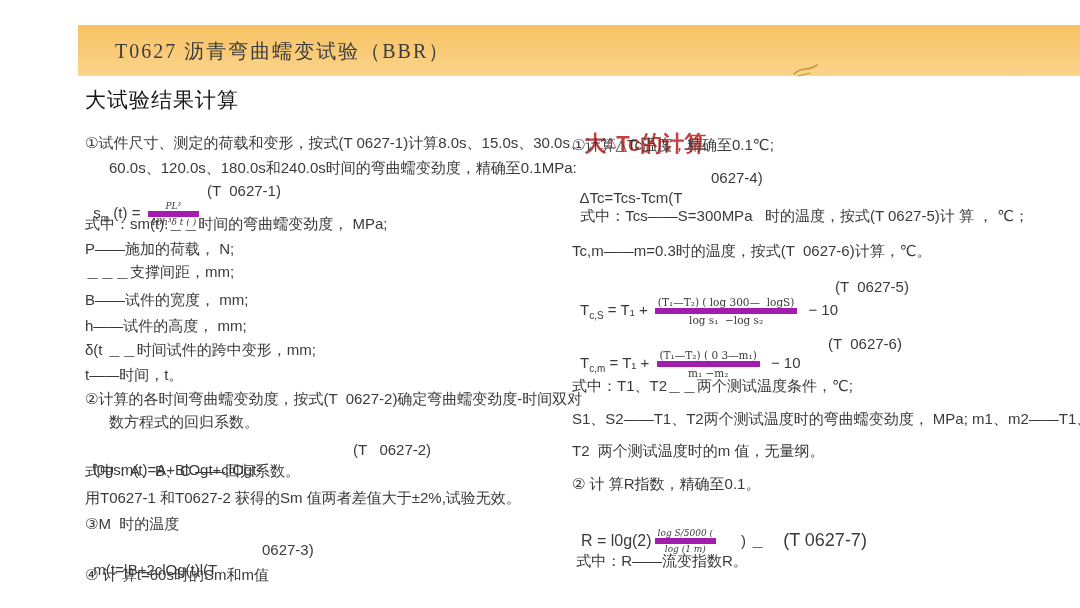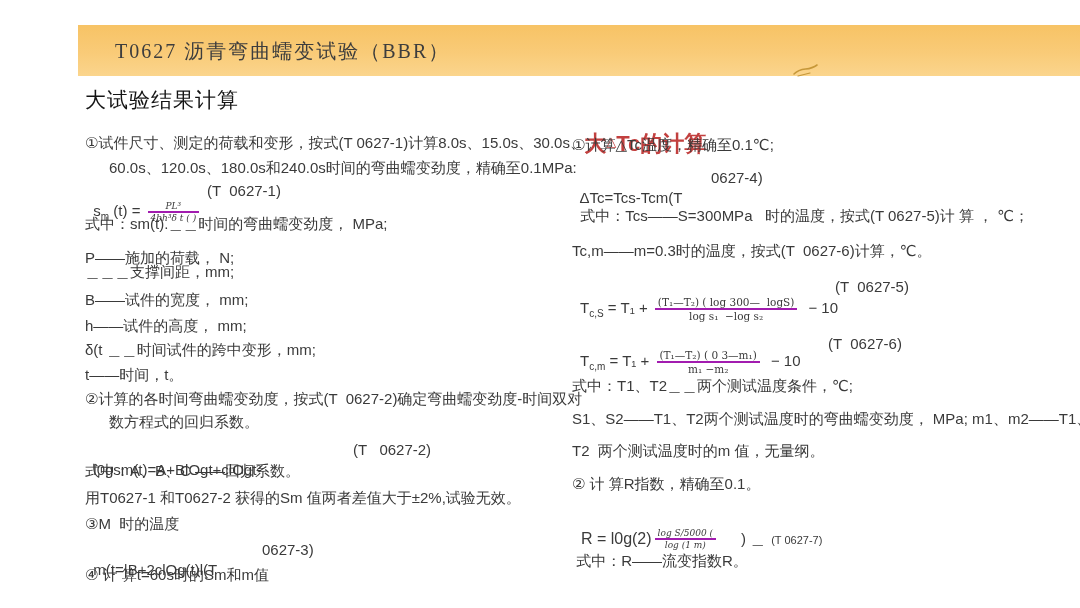--- a/index.html
+++ b/index.html
@@ -28,21 +28,21 @@
     font-size:22px;font-weight:bold;color:#c2403f;white-space:pre;
   }
   .rheading .tri{font-size:13px;vertical-align:5px;font-weight:bold;}
   .line{position:absolute;left:85px;font-size:15px;white-space:pre;line-height:20px;}
   .rline{position:absolute;left:572px;font-size:15px;white-space:pre;line-height:20px;}
   .frac{
     display:inline-block;vertical-align:middle;text-align:center;
     font-family:"DejaVu Serif","Liberation Serif",serif;
     line-height:1.15;margin:0 3px;
   }
-  .frac .num{display:block;border-bottom:2px solid #a21caf;padding:0 3px;}
+  .frac .num{display:block;border-bottom:6px solid #a21caf;padding:0 3px;}
   .frac .den{display:block;padding:0 3px;}
   .frac-sm{font-size:9px;font-style:italic;}
   .frac-md{font-size:10.5px;}
   .sb{font-size:10px;}
   .absref{position:absolute;top:0;}
   .tail{margin-left:8px;}
 </style>
 </head>
 <body>
 
@@ -57,21 +57,21 @@
 <div class="lheading">大试验结果计算</div>
 
 <div class="line" style="top:133px">①试件尺寸、测定的荷载和变形，按式(T 0627-1)计算8.0s、15.0s、30.0s、</div>
 <div class="line" style="top:158px;left:109px">60.0s、120.0s、180.0s和240.0s时间的弯曲蠕变劲度，精确至0.1MPa:</div>
 
 <div class="line" style="top:181px;height:30px">
   <span>s</span><sub class="sb">m</sub><span> (t) = </span><span class="frac frac-sm"><span class="num">PL³</span><span class="den">4bh³δ t ( )</span></span><span class="absref" style="left:122px">(T  0627-1)</span>
 </div>
 
 <div class="line" style="top:214px">式中：sm(t).＿＿时间的弯曲蠕变劲度， MPa;</div>
-<div class="line" style="top:248px">P——施加的荷载， N;</div>
+<div class="line" style="top:239px">P——施加的荷载， N;</div>
 <div class="line" style="top:262px">＿＿＿支撑间距，mm;</div>
 <div class="line" style="top:290px">B——试件的宽度， mm;</div>
 <div class="line" style="top:316px">h——试件的高度， mm;</div>
 <div class="line" style="top:340px">δ(t ＿＿时间试件的跨中变形，mm;</div>
 <div class="line" style="top:365px">t——时间，t。</div>
 
 <div class="line" style="top:389px">②计算的各时间弯曲蠕变劲度，按式(T  0627-2)确定弯曲蠕变劲度-时间双对</div>
 <div class="line" style="top:412px;left:109px">数方程式的回归系数。</div>
 
 <div class="line" style="top:440px">
@@ -108,16 +108,16 @@
 <div class="rline" style="top:329px;height:34px">
   <span>T</span><sub class="sb">c,m</sub><span> = T₁ + </span><span class="frac frac-md"><span class="num">(T₁—T₂) ( 0 3—m₁)</span><span class="den">m₁ −m₂</span></span><span class="tail">− 10</span><span class="absref" style="left:256px;top:5px">(T  0627-6)</span>
 </div>
 
 <div class="rline" style="top:376px">式中：T1、T2＿＿两个测试温度条件，℃;</div>
 <div class="rline" style="top:409px">S1、S2——T1、T2两个测试温度时的弯曲蠕变劲度， MPa; m1、m2——T1、</div>
 <div class="rline" style="top:441px">T2  两个测试温度时的m 值，无量纲。</div>
 <div class="rline" style="top:474px">② 计 算R指数，精确至0.1。</div>
 
 <div class="rline" style="top:508px;height:30px;font-size:16px">
-  <span>R = l0g(2)</span><span class="frac frac-sm"><span class="num">log S/5000 (</span><span class="den">log (1 m)</span></span><span style="margin-left:22px;font-size:15px">) ＿</span><span style="margin-left:6px;font-size:11px">(T 0627-7)</span>
+  <span>R = l0g(2)</span><span class="frac frac-sm"><span class="num">log S/5000 (</span><span class="den">log (1 m)</span></span><span style="margin-left:22px;font-size:15px">) ＿</span><span style="margin-left:18px;font-size:18px">(T 0627-7)</span>
 </div>
 
 <div class="rline" style="top:551px"> 式中：R——流变指数R。</div>
 
 </body></html>

